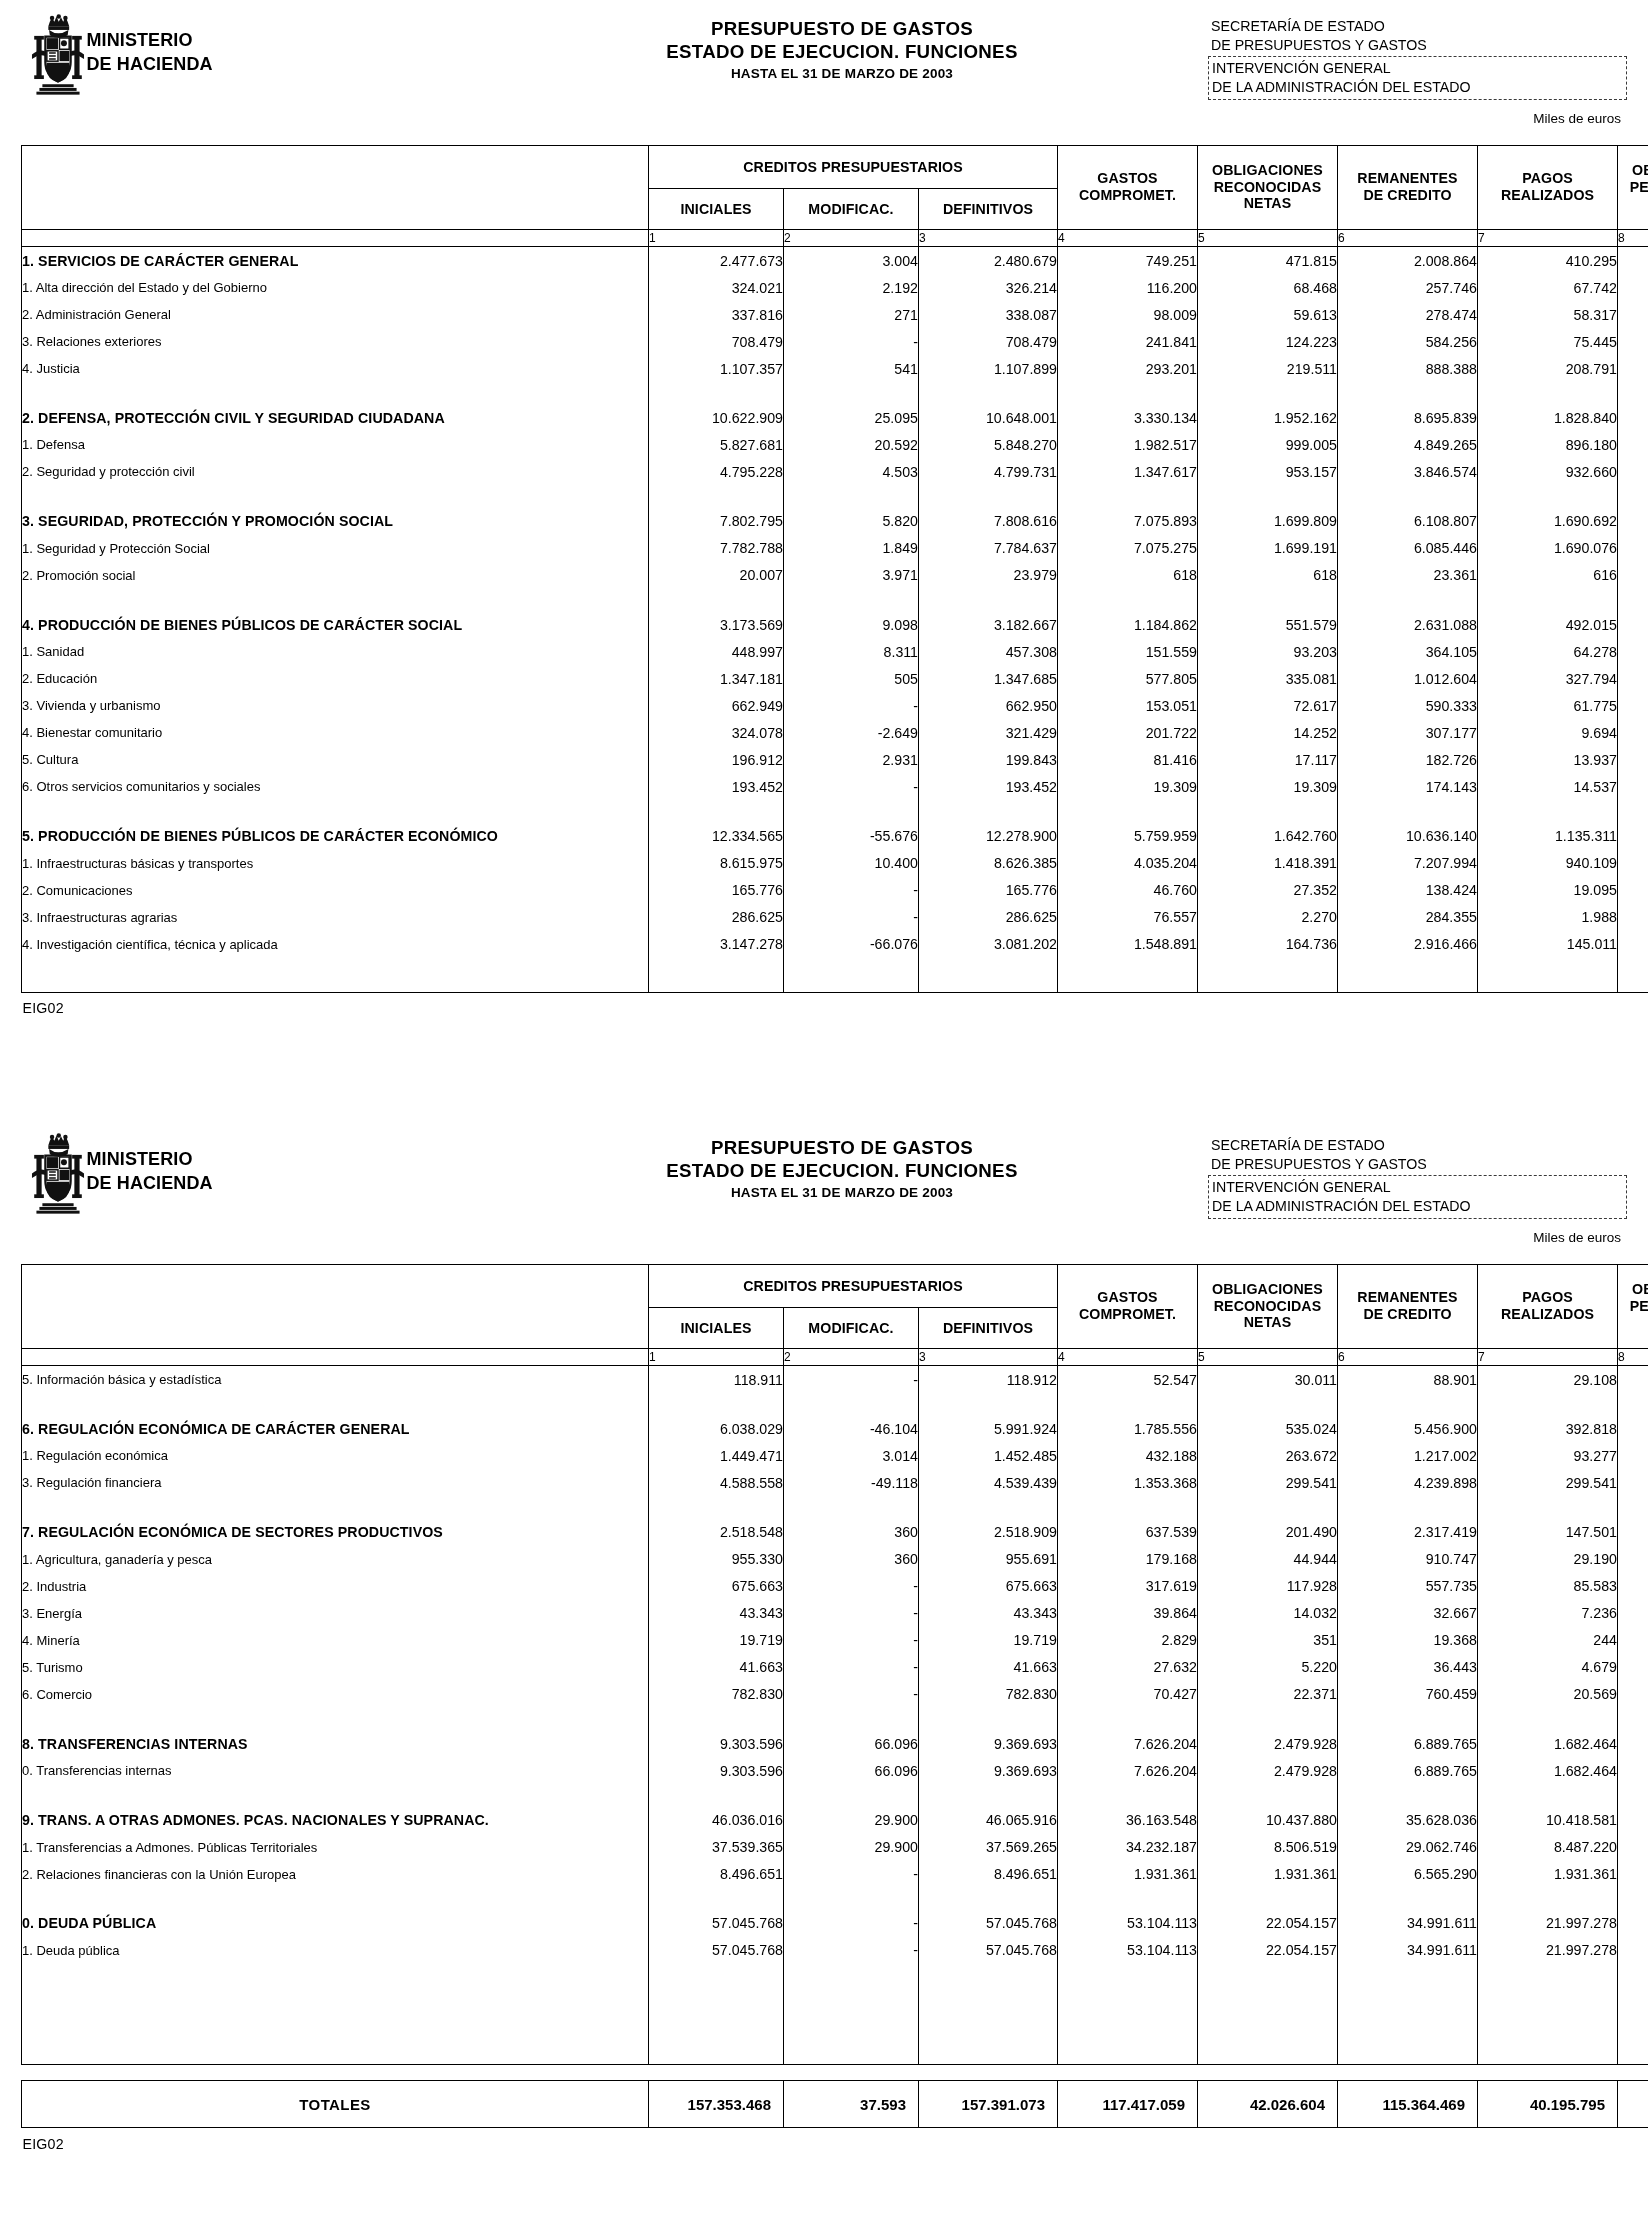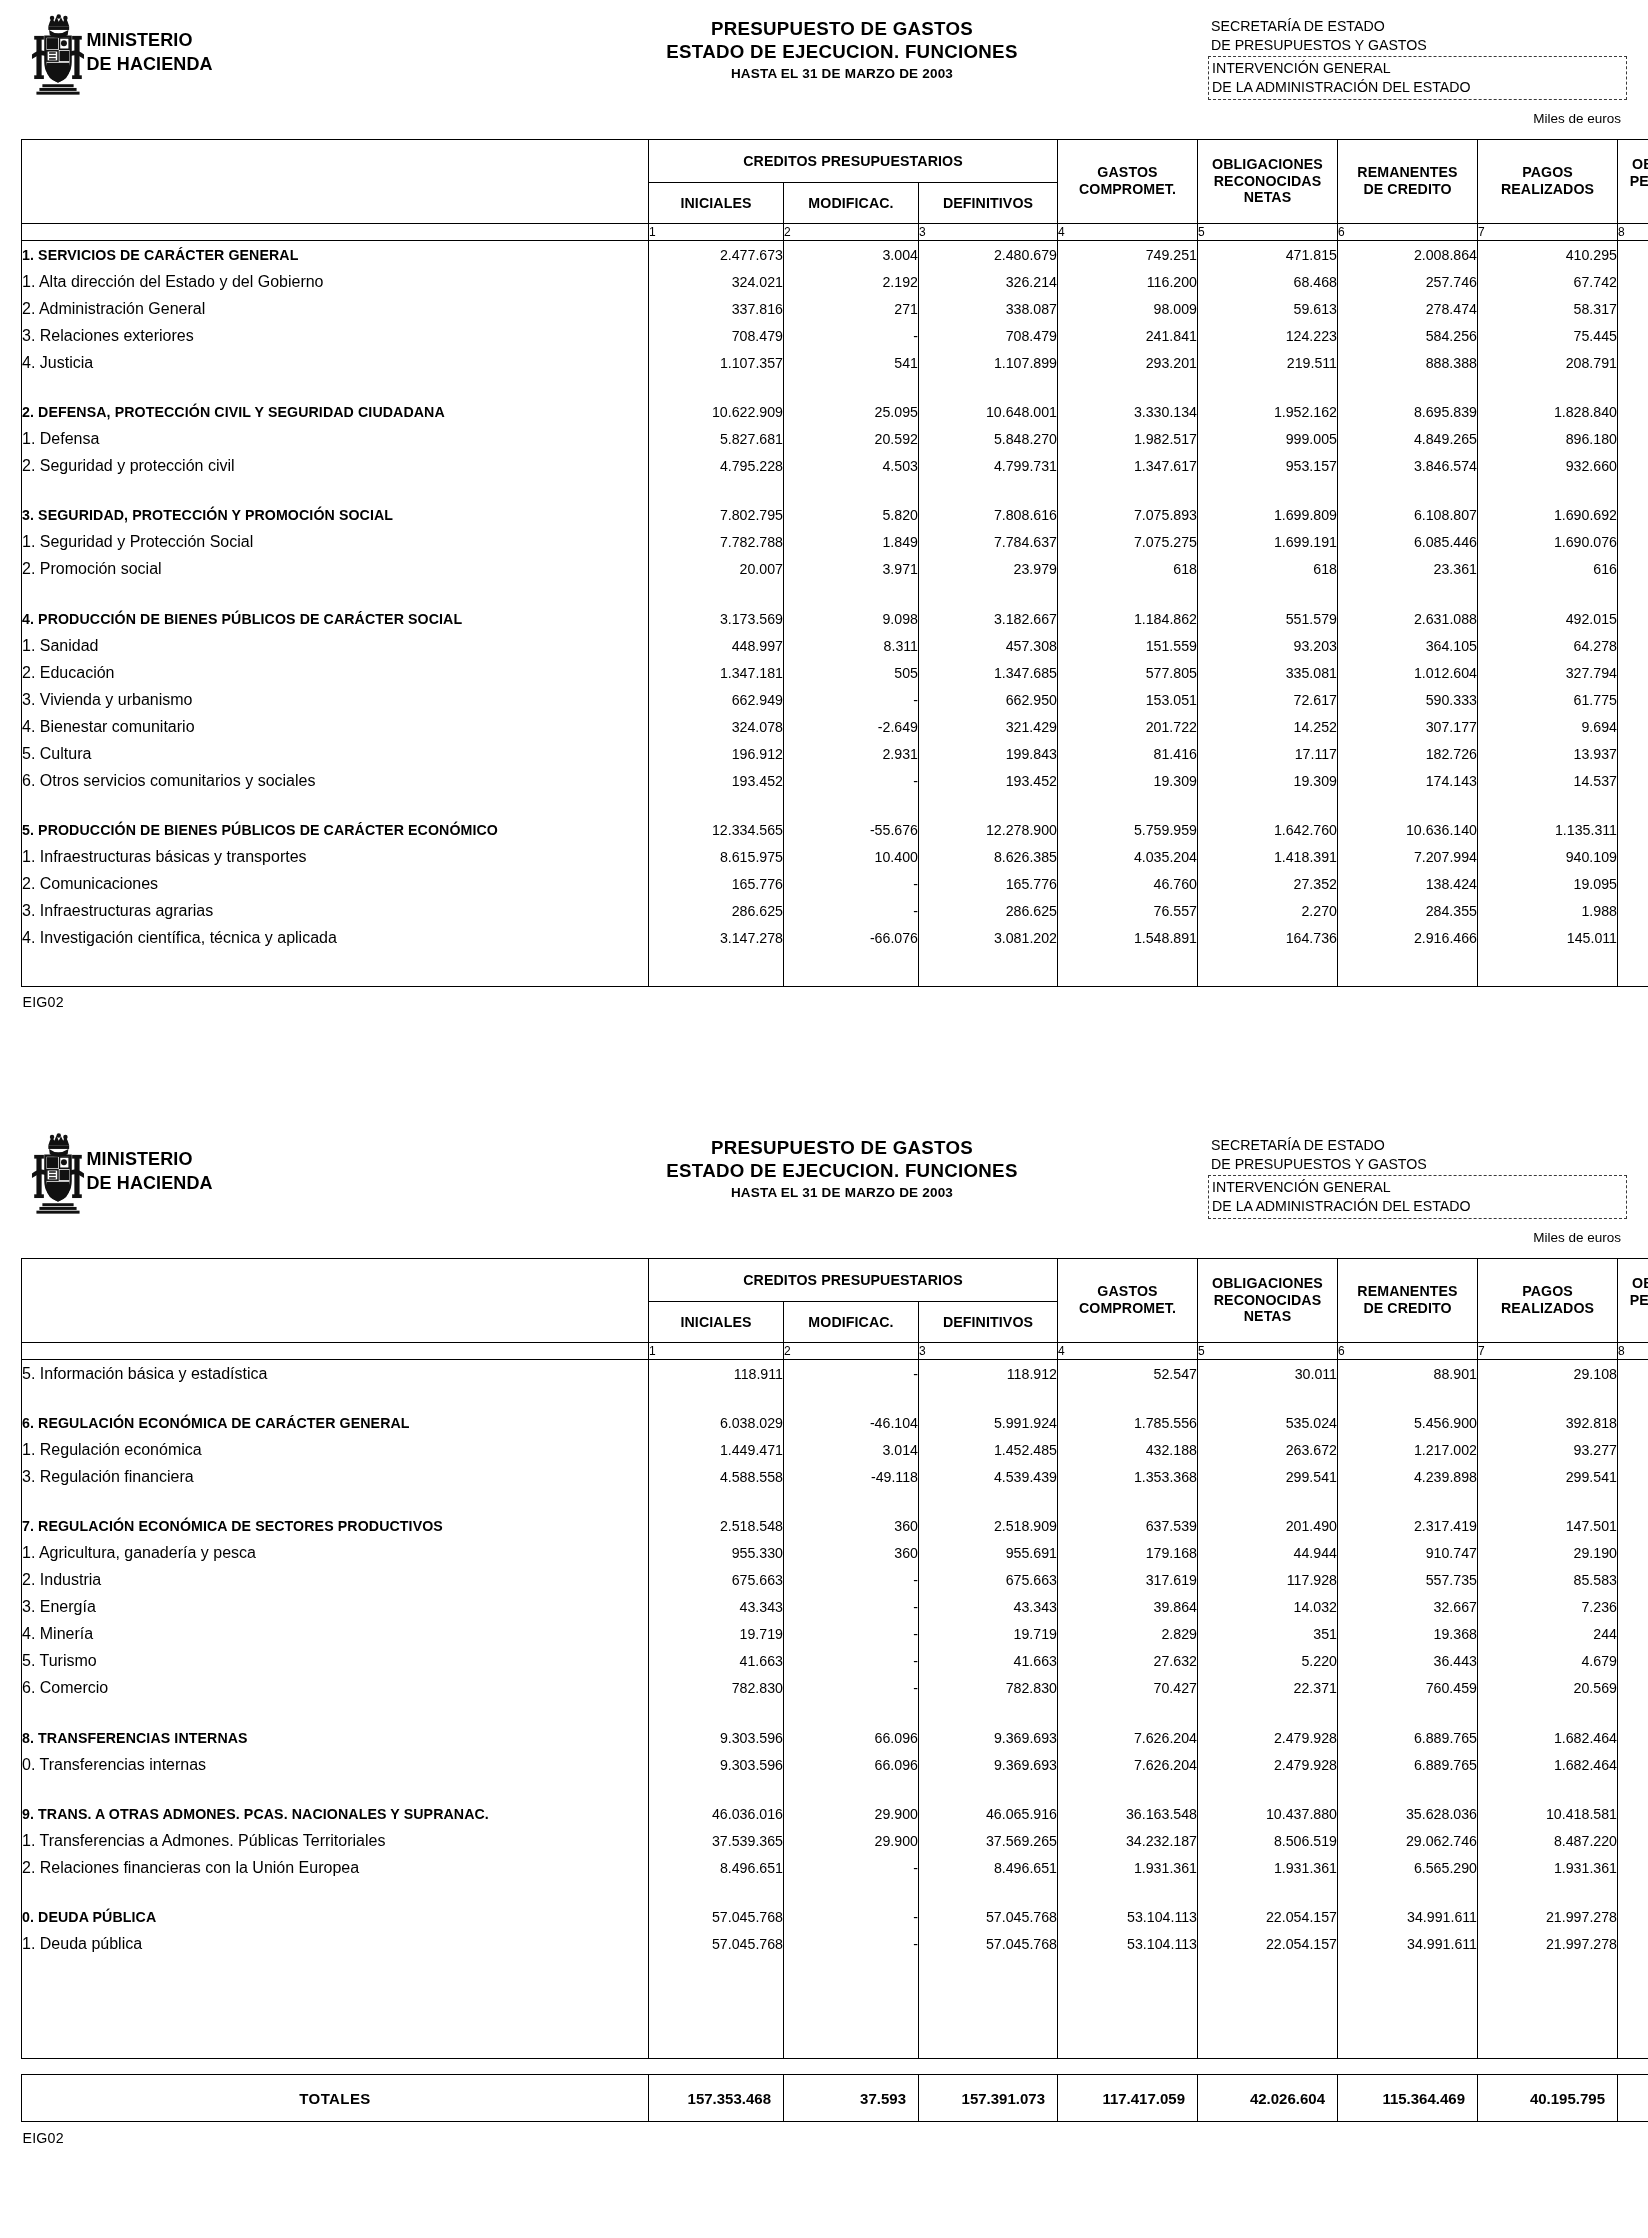--- a/index.html
+++ b/index.html
@@ -84,21 +84,21 @@
     margin-top: 1.5px;
     border: 0.7px dashed #3a3a3a;
     padding: 1.5px 3px 1.5px 3px;
   }
 
   
   .miles {
     text-align: right;
     font-size: 13.5px;
     padding-right: 6px;
-    padding-bottom: 13px;
+    padding-bottom: 19px;
     margin-top: 13.5px;
   }
 
   
   table.grid {
     border-collapse: collapse;
     width: 1606px;
     table-layout: fixed;
     font-size: 13.5px;
   }
@@ -145,21 +145,21 @@
     height: 27px;
   }
   .lbl-major {
     font-weight: bold;
     font-size: 14.2px;
     padding-left: 42px;
     letter-spacing: 0.1px;
     white-space: nowrap;
   }
   .lbl-minor {
-    font-size: 16px;
+    font-size: 13px;
     padding-left: 64px;
     white-space: nowrap;
   }
   td.num {
     text-align: right;
     padding-right: 10.5px;
     font-size: 14.2px;
     height: 27px;
     white-space: nowrap;
   }

